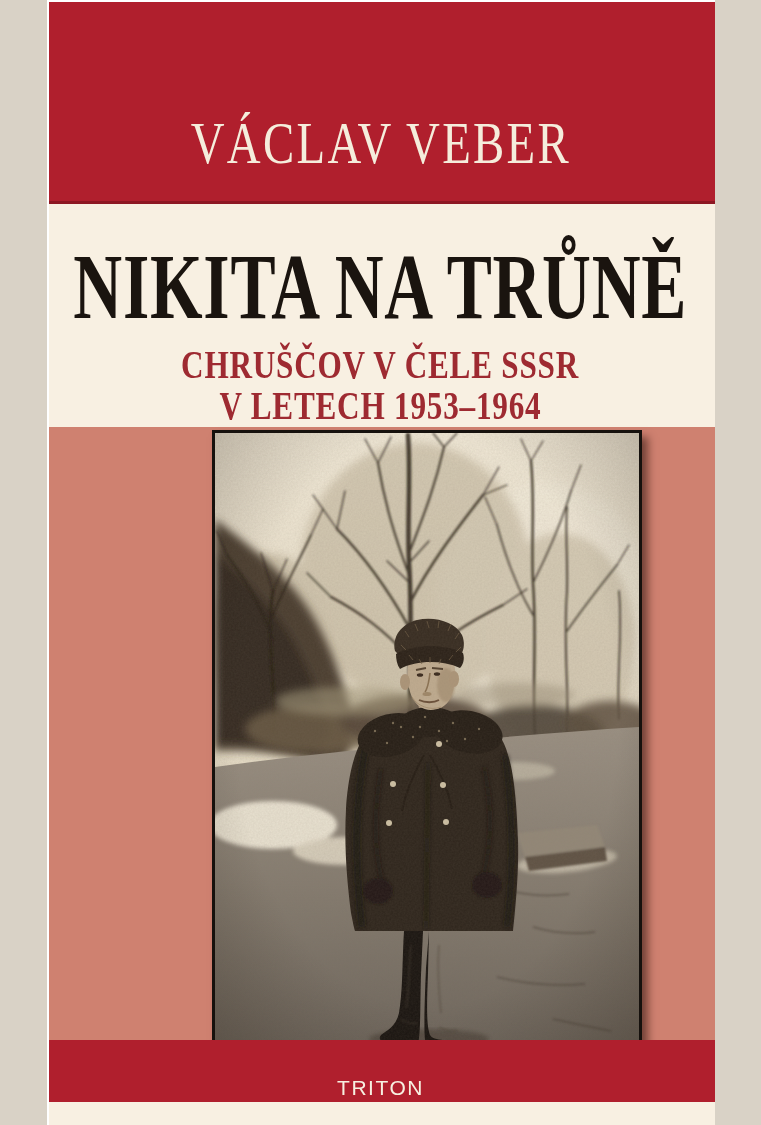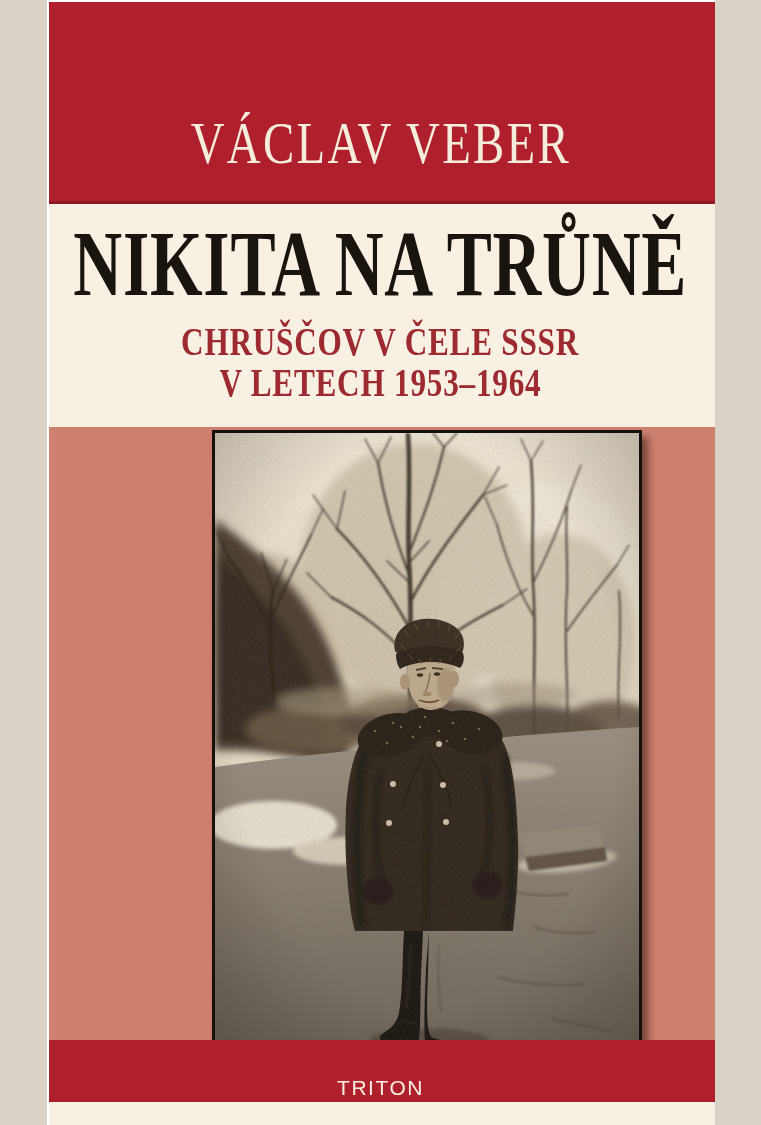--- a/index.html
+++ b/index.html
@@ -4,21 +4,21 @@
 <style>
   html,body{margin:0;padding:0;background:#d9d2c6;}
   .cover{
     position:relative; width:668px; height:1125px; margin:0 auto;
     background:var(--salmon,#cf8170); overflow:hidden;
     font-family:"Liberation Serif", serif;
   }
   .edge-top{position:absolute;left:0;top:0;width:100%;height:2px;background:#ffffff;z-index:30;}
   .edge-left{position:absolute;left:0;top:0;width:2px;height:100%;background:#ffffff;z-index:30;}
 
-  .band{position:absolute;left:0;width:100%;box-sizing:border-box;}
+  .band{position:absolute;left:0;width:100%;box-sizing:border-box;justify-content:flex-end;}
   .band-top{
     top:0;height:204px;background:var(--band-red,#b01f2d);
     border-bottom:3px solid var(--band-red-edge,#8d1722);
     display:flex;align-items:flex-end;justify-content:center;
     padding-bottom:28px;z-index:2;
   }
   .band-title{
     top:204px;height:223px;background:var(--cream,#f8f0e2);
     display:flex;flex-direction:column;align-items:center;
     padding-top:12px;z-index:1;

